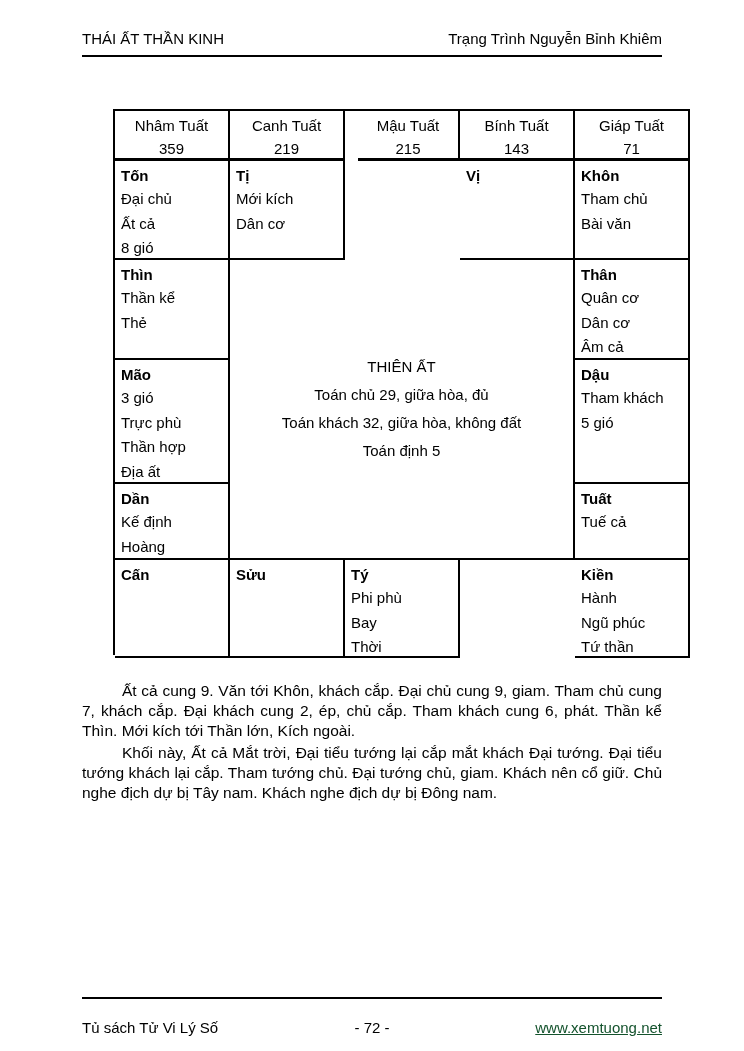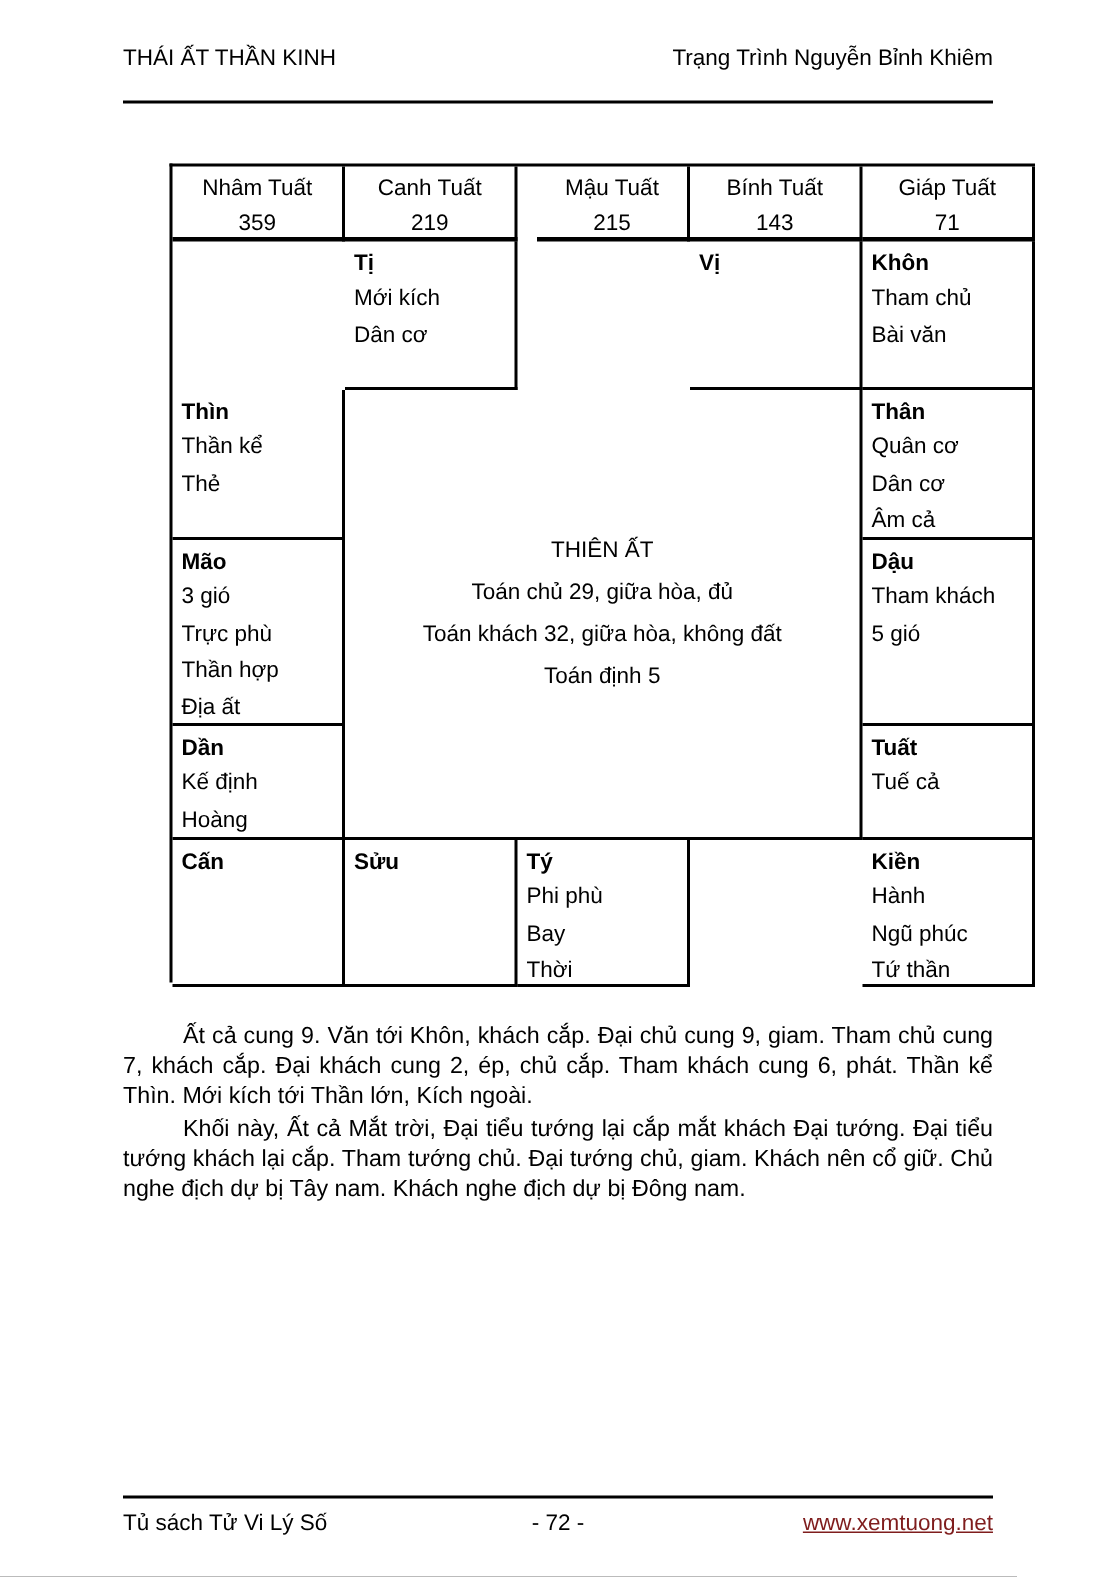--- a/index.html
+++ b/index.html
@@ -15,21 +15,21 @@
   }
 
   
   .doc-header {
     position: absolute;
     left: 82px; right: 82px; top: 30px;
     display: flex;
     justify-content: space-between;
     align-items: flex-end;
     font-size: 15px;
-    padding-bottom: 20px;
+    padding-bottom: 8px;
     border-bottom: 2px solid #000;
   }
 
   
   .chart-grid {
     position: absolute;
     left: 113px; top: 109px;
     width: 577px; height: 546px;
     display: grid;
     grid-template-columns: repeat(5, 1fr);
@@ -73,29 +73,29 @@
     text-indent: 40px;
     line-height: 20px;
     margin-bottom: 2px;
   }
 
   
   .doc-footer {
     position: absolute;
     left: 82px; right: 82px; top: 997px;
     border-top: 2px solid #000;
-    padding-top: 8px;
+    padding-top: 20px;
     font-size: 15px;
     display: flex;
     align-items: flex-start;
   }
   .doc-footer .f-left  { flex: 1; text-align: left; }
   .doc-footer .f-center{ flex: 1; text-align: center; }
   .doc-footer .f-right { flex: 1; text-align: right; }
-  .doc-footer a { color: #7f1d1d; text-decoration: underline; cursor: pointer; }
+  .doc-footer a { color: #14532d; text-decoration: underline; cursor: pointer; }
 </style>
 </head>
 <body>
 
 <div class="page">
 
   <div class="doc-header">
     <span>THÁI ẤT THẦN KINH</span>
     <span>Trạng Trình Nguyễn Bỉnh Khiêm</span>
   </div>
@@ -116,20 +116,26 @@
     </div>
     <div class="cell year" style="grid-row:1;grid-column:4;">
       <div class="yname">Bính Tuất</div>
       <div class="yvalue">143</div>
     </div>
     <div class="cell year" style="grid-row:1;grid-column:5;">
       <div class="yname">Giáp Tuất</div>
       <div class="yvalue">71</div>
     </div>
 
+    <div class="cell palace" style="grid-row:2;grid-column:1;">
+      <div class="pname">Tốn</div>
+      <div class="pline">Đại chủ</div>
+      <div class="pline">Ất cả</div>
+      <div class="pline">8 gió</div>
+    </div>
     <div class="cell palace" style="grid-row:2;grid-column:2;">
       <div class="pname">Tị</div>
       <div class="pline">Mới kích</div>
       <div class="pline">Dân cơ</div>
     </div>
     <div class="cell palace" style="grid-row:2;grid-column:4;">
       <div class="pname">Vị</div>
     </div>
     <div class="cell palace" style="grid-row:2;grid-column:5;">
       <div class="pname">Khôn</div>

